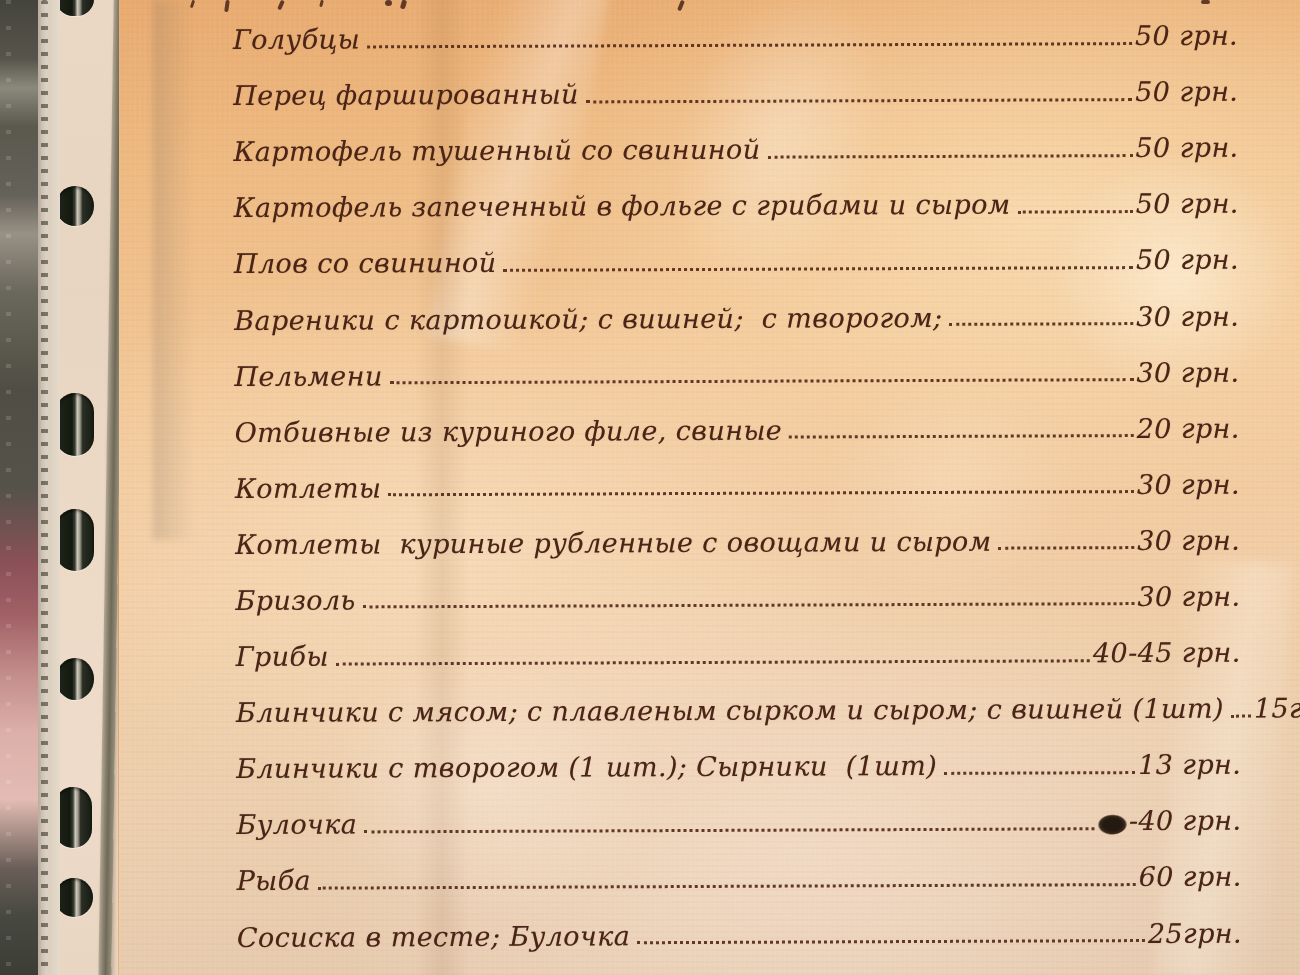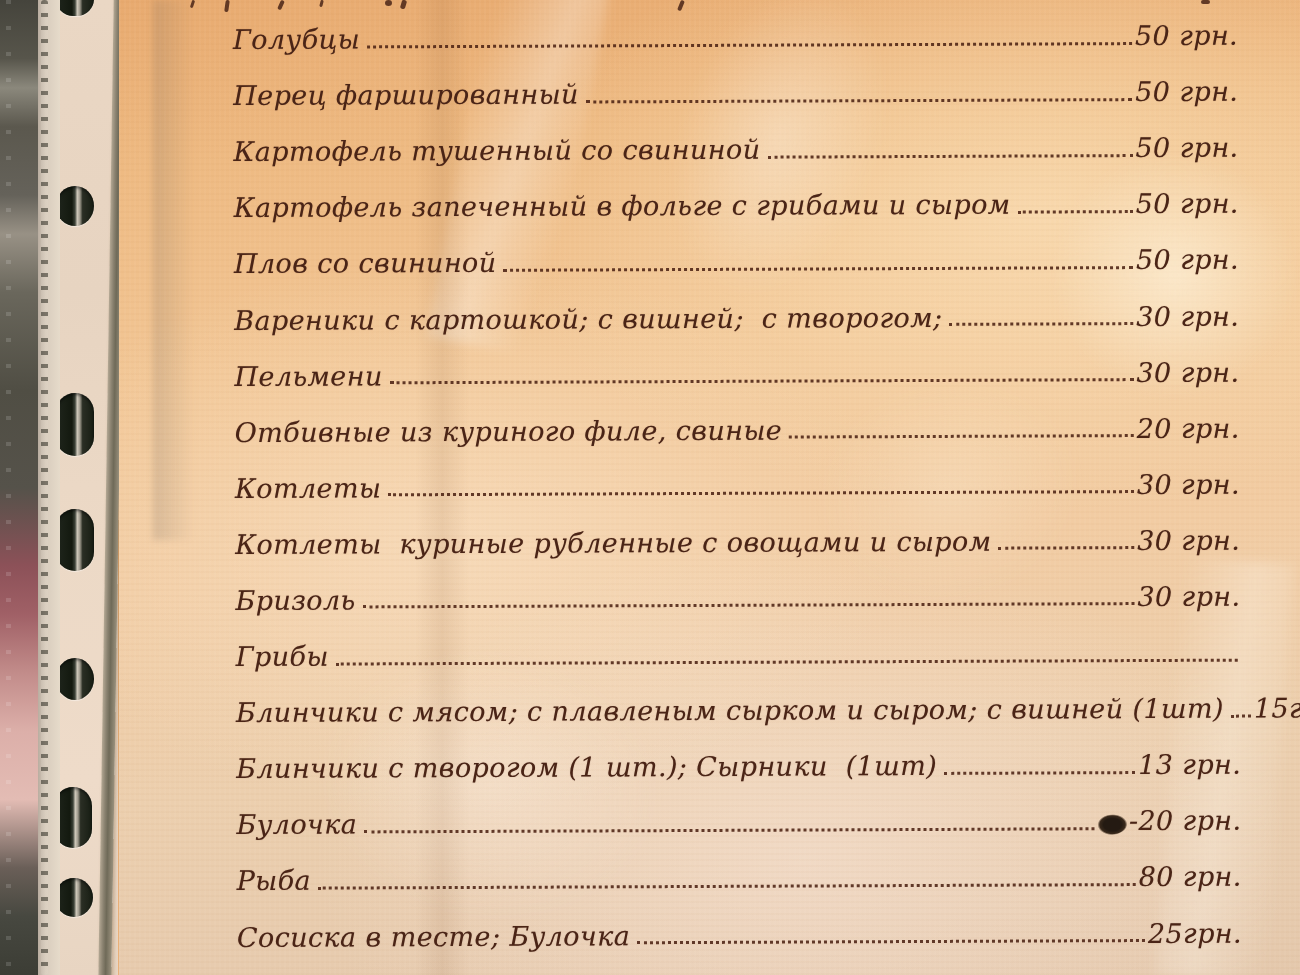--- a/index.html
+++ b/index.html
@@ -233,41 +233,42 @@
           <span class="item-price">30 грн.</span>
         </div>
         <div class="menu-row">
           <span class="item-label">Бризоль</span>
           <span class="leader"></span>
           <span class="item-price">30 грн.</span>
         </div>
         <div class="menu-row">
           <span class="item-label">Грибы</span>
           <span class="leader"></span>
+          <span class="item-price">40-45 грн.</span>
         </div>
         <div class="menu-row">
           <span class="item-label">Блинчики с мясом; с плавленым сырком и сыром; с вишней (1шт)</span>
           <span class="leader"></span>
           <span class="item-price">15грн.</span>
         </div>
         <div class="menu-row">
           <span class="item-label">Блинчики с творогом (1 шт.); Сырники  (1шт)</span>
           <span class="leader"></span>
           <span class="item-price">13 грн.</span>
         </div>
         <div class="menu-row">
           <span class="item-label">Булочка</span>
           <span class="leader"></span>
           <span class="smudge"></span>
-          <span class="item-price">-20 грн.</span>
+          <span class="item-price">-40 грн.</span>
         </div>
         <div class="menu-row">
           <span class="item-label">Рыба</span>
           <span class="leader"></span>
-          <span class="item-price">80 грн.</span>
+          <span class="item-price">60 грн.</span>
         </div>
         <div class="menu-row">
           <span class="item-label">Сосиска в тесте; Булочка</span>
           <span class="leader"></span>
           <span class="item-price">25грн.</span>
         </div>
       </div>
   </div>
 
 </div>

